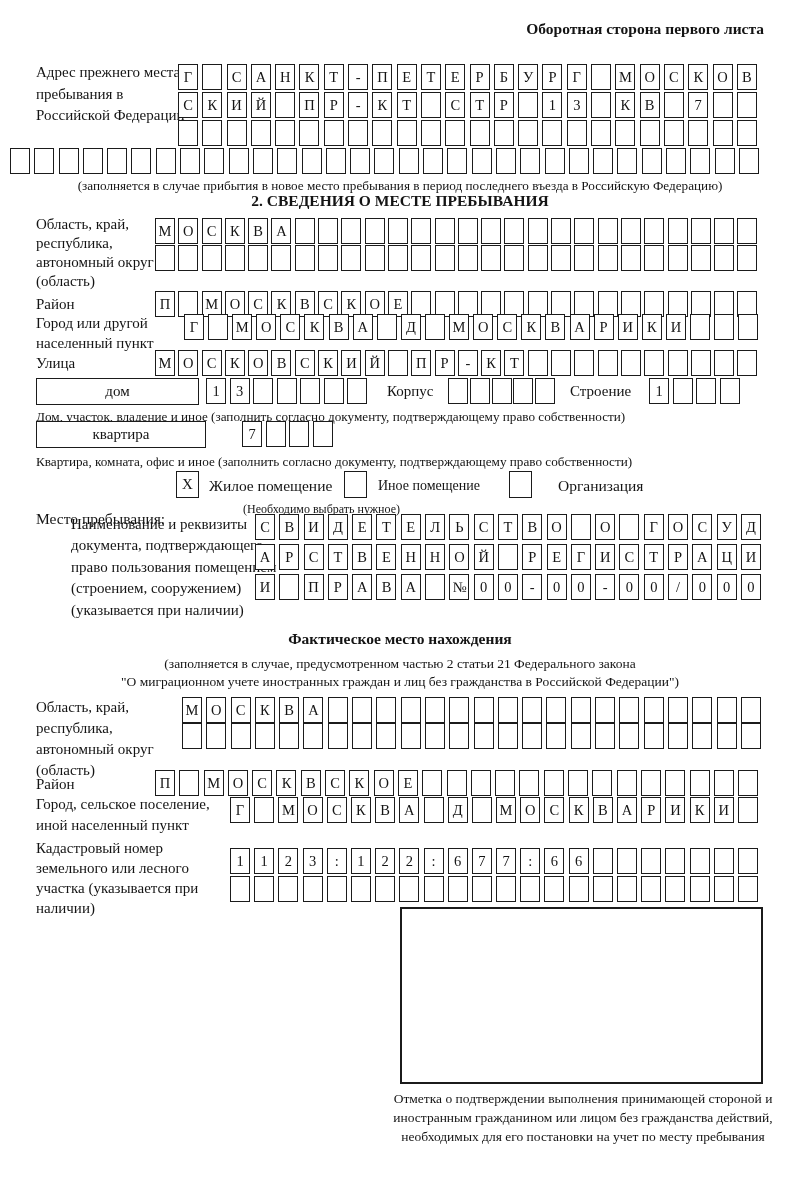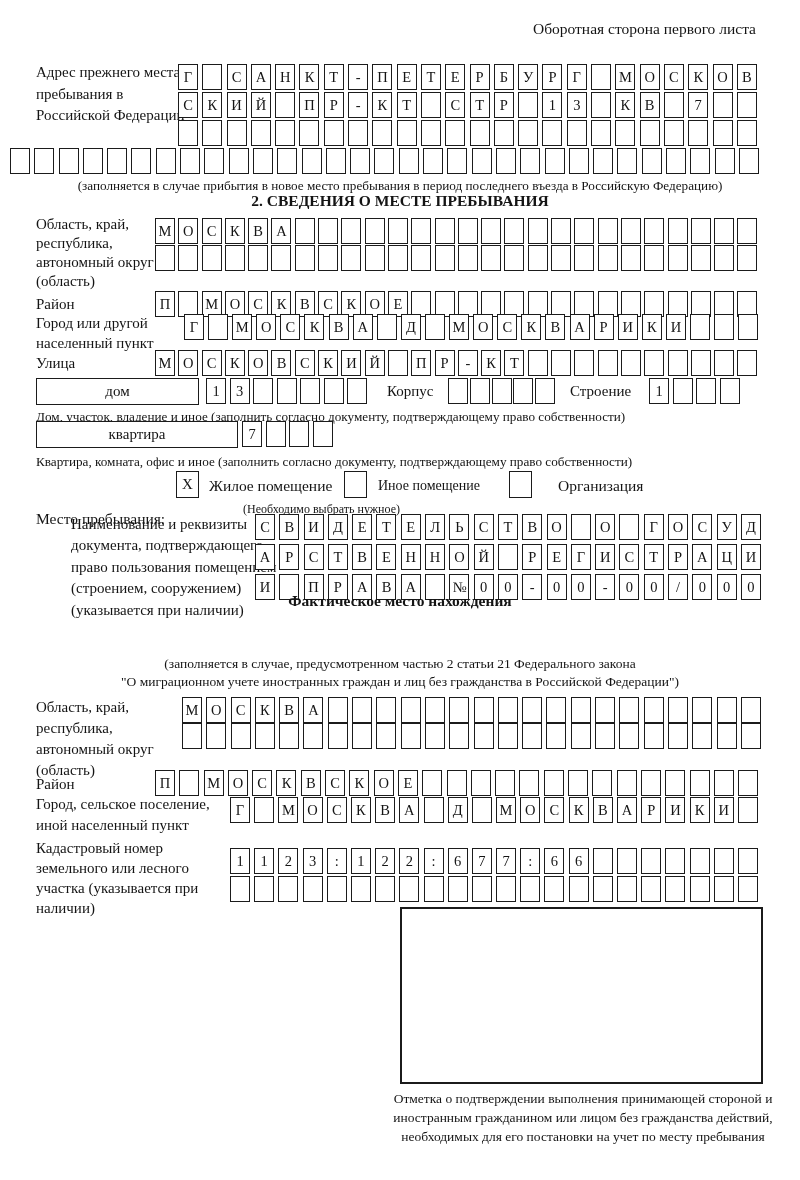--- a/index.html
+++ b/index.html
@@ -25,21 +25,21 @@
     position:absolute; height:27px; border:1.7px solid #1b1b1b; background:#fff;
     display:flex; align-items:center; justify-content:center; font-size:15px;
   }
   .stampbox { position:absolute; border:2px solid #1b1b1b; background:#fff; }
   .caption { position:absolute; text-align:center; font-size:13.5px; line-height:19px; }
   .corner { position:absolute; font-size:15.5px; }
 </style>
 </head>
 <body>
 
-<div class="corner" style="top:20px; right:44px;">Оборотная сторона первого листа</div>
+<div class="corner" style="top:20px; right:36px;font-weight:bold;">Оборотная сторона первого листа</div>
 
 <div class="lbl" style="left:36px; top:62px; width:152px; line-height:21.5px;">Адрес прежнего места пребывания в Российской Федерации</div>
 <div class="boxrow" style="left:178px; top:64px;">
     <span class="cbox">Г</span>
     <span class="cbox"></span>
     <span class="cbox">С</span>
     <span class="cbox">А</span>
     <span class="cbox">Н</span>
     <span class="cbox">К</span>
     <span class="cbox">Т</span>
@@ -316,21 +316,21 @@
   </div>
 <div class="lbl" style="left:570px; top:381px;">Строение</div>
 <div class="boxrow" style="left:649px; top:378px; --g:3.6px;">
     <span class="cbox">1</span>
     <span class="cbox"></span>
     <span class="cbox"></span>
     <span class="cbox"></span>
   </div>
 <div class="note" style="left:36px; top:408px;">Дом, участок, владение и иное (заполнить согласно документу, подтверждающему право собственности)</div>
 
-<div class="widebox" style="left:36px; top:421px; width:202px;">квартира</div>
+<div class="widebox" style="left:36px; top:421px; width:170px;">квартира</div>
 <div class="boxrow" style="left:242px; top:421px; --g:3.6px;">
     <span class="cbox">7</span>
     <span class="cbox"></span>
     <span class="cbox"></span>
     <span class="cbox"></span>
   </div>
 <div class="note" style="left:36px; top:453px;">Квартира, комната, офис и иное (заполнить согласно документу, подтверждающему право собственности)</div>
 
 <div class="lbl" style="left:36px; top:476px; font-size:15.5px;margin-top:33px;">Место пребывания:</div>
 <div class="boxrow big" style="left:176px; top:471px;">
@@ -411,21 +411,21 @@
     <span class="cbox">0</span>
     <span class="cbox">-</span>
     <span class="cbox">0</span>
     <span class="cbox">0</span>
     <span class="cbox">/</span>
     <span class="cbox">0</span>
     <span class="cbox">0</span>
     <span class="cbox">0</span>
   </div>
 
-<div class="title" style="top:592px;text-align:center;">Фактическое место нахождения</div>
+<div class="title" style="top:630px;text-align:center;">Фактическое место нахождения</div>
 <div class="note ctr" style="top:655px; font-size:13.5px;">(заполняется в случае, предусмотренном частью 2 статьи 21 Федерального закона</div>
 <div class="note ctr" style="top:673px; font-size:13.5px;">"О миграционном учете иностранных граждан и лиц без гражданства в Российской Федерации")</div>
 
 <div class="lbl" style="left:36px; top:697px; width:148px; line-height:21px;">Область, край, республика, автономный округ (область)</div>
 <div class="boxrow" style="left:182px; top:697px;">
     <span class="cbox">М</span>
     <span class="cbox">О</span>
     <span class="cbox">С</span>
     <span class="cbox">К</span>
     <span class="cbox">В</span>

